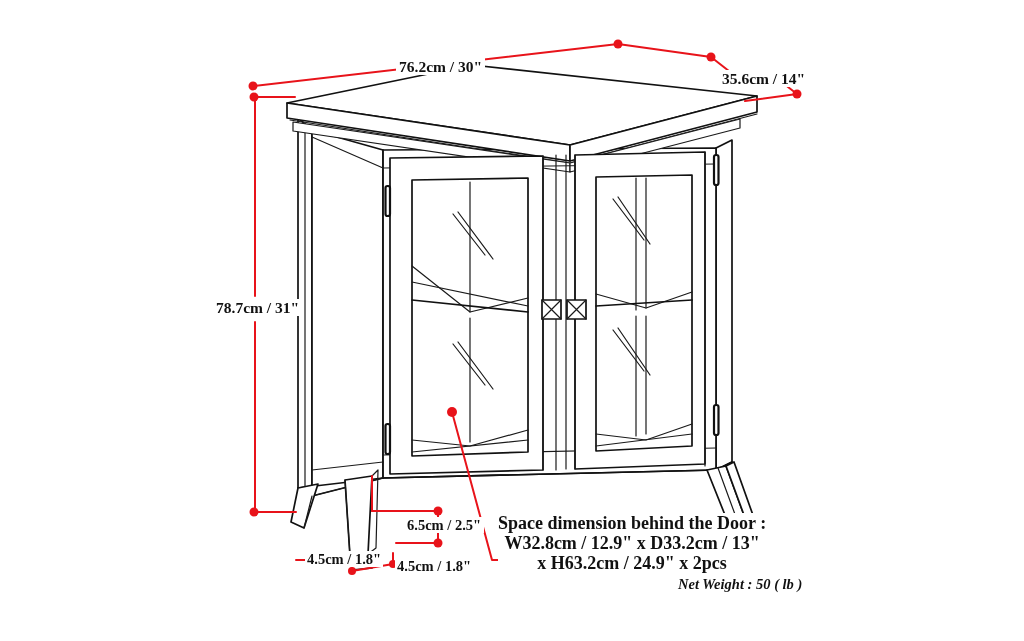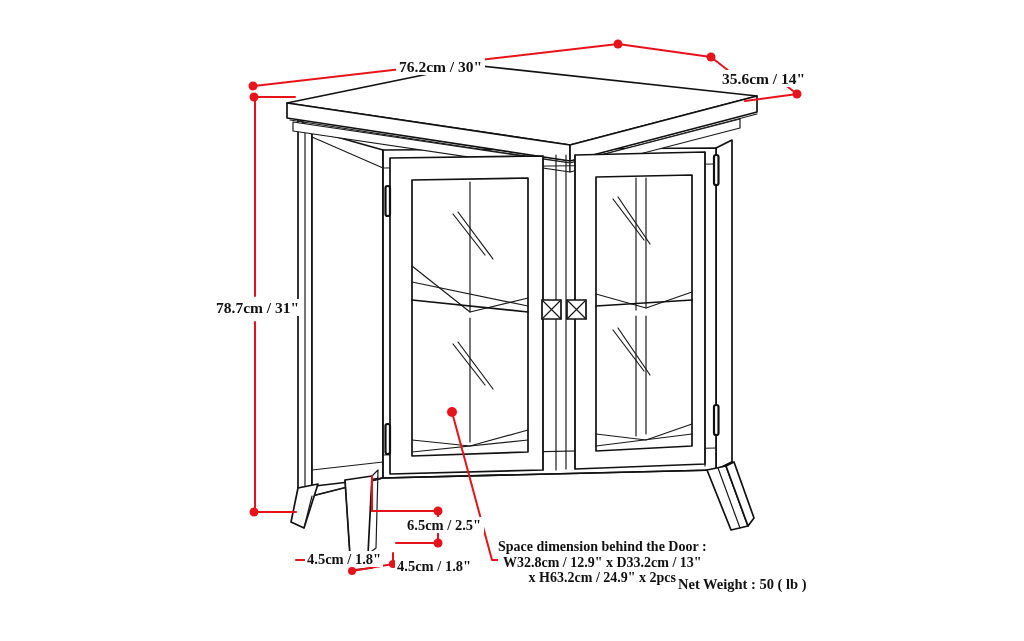--- a/index.html
+++ b/index.html
@@ -78,23 +78,23 @@
     white-space: nowrap;
     background: #ffffff;
     line-height: 1.12;
   }
   .t-width   { left: 396px; top: 58px;  font-size: 15.5px; padding: 0 3px; }
   .t-depth   { left: 719px; top: 70px;  font-size: 15.5px; padding: 0 3px; }
   .t-height  { left: 213px; top: 299px; font-size: 15.5px; padding: 0 3px; }
   .t-toe     { left: 404px; top: 517px; font-size: 14.5px; padding: 0 3px; }
   .t-foot-l  { left: 305px; top: 551px; font-size: 14.5px; padding: 0 2px; }
   .t-foot-r  { left: 395px; top: 558px; font-size: 14.5px; padding: 0 2px; }
-  .t-space   { left: 498px; top: 513px; font-size: 14px; text-align: center; margin-top: 26px; }
+  .t-space   { left: 498px; top: 513px; font-size: 18px; text-align: center; }
   .t-space div { white-space: nowrap; }
-  .t-weight  { left: 678px; top: 576px; font-size: 14.5px; }
+  .t-weight  { left: 678px; top: 576px; font-size: 14.5px; font-style: italic; }
 </style>
 </head>
 <body>
 
 <div id="stage">
 
   <svg class="drawing" viewBox="0 0 1024 641">
 
     <g>
 

